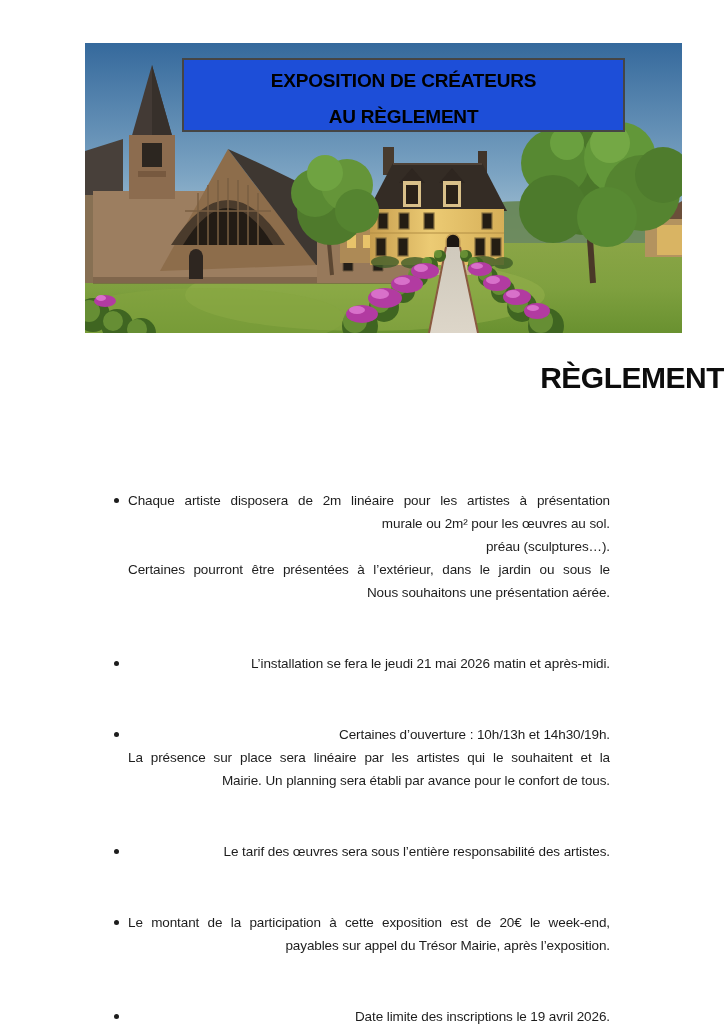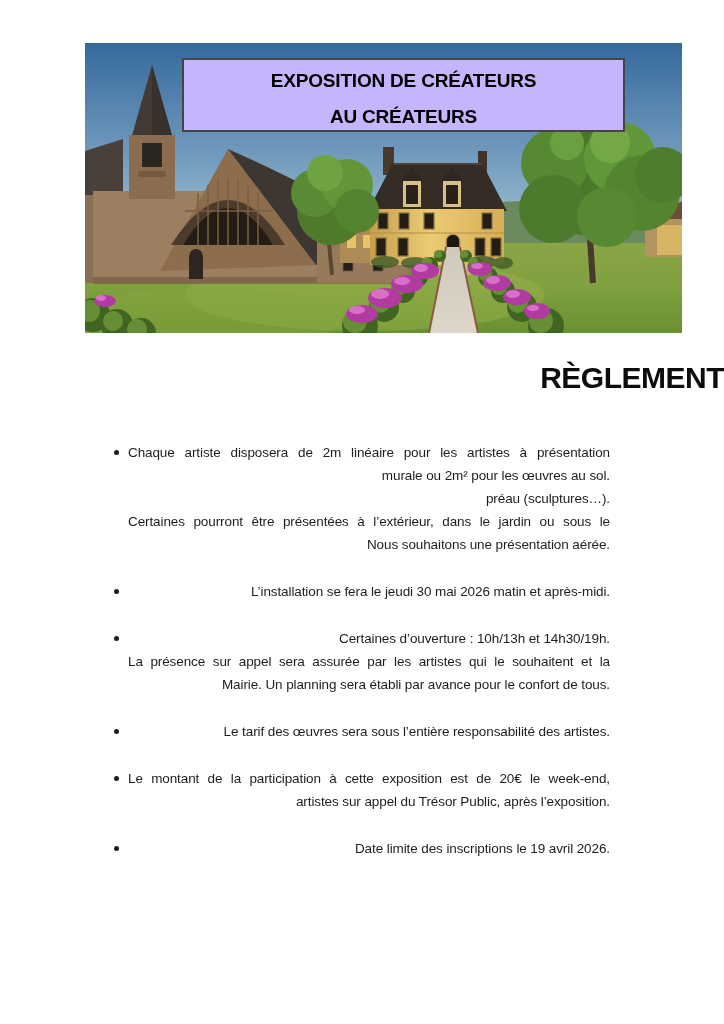--- a/index.html
+++ b/index.html
@@ -5,32 +5,32 @@
   html,body{margin:0;padding:0;background:#ffffff;}
   .page{
     position:relative;width:724px;height:1024px;background:#ffffff;overflow:hidden;
     font-family:"Liberation Sans",sans-serif;color:#1e1e1e;
   }
   
   .photo{position:absolute;left:85px;top:43px;width:597px;height:290px;}
   .photo svg{display:block;width:597px;height:290px;}
   .banner{
     position:absolute;left:97px;top:15px;width:443px;height:74px;box-sizing:border-box;
-    background:#c4b5fd;border:2px solid #454545;
+    background:#1d4ed8;border:2px solid #454545;
     display:flex;flex-direction:column;align-items:center;padding-top:11px;gap:17px;
   }
   .banner .bl{font-weight:bold;font-size:19px;line-height:19px;letter-spacing:-0.2px;color:#000;white-space:nowrap;}
   
   .heading{
     position:absolute;left:0;top:356px;width:724px;text-align:right;
     font-size:30px;line-height:44px;font-weight:bold;letter-spacing:-0.5px;color:#0d0d0d;
   }
   
   .rules{position:absolute;left:113px;top:441px;width:497px;font-size:13.5px;letter-spacing:-0.1px;color:#1d1d1d;}
-  .rule-item{position:relative;padding-left:15px;margin-bottom:24px;}
+  .rule-item{position:relative;padding-left:15px;margin-bottom:24px;margin-top:48px;}
   .rule-item:last-child{margin-bottom:0;}
   .dot{position:absolute;left:1px;top:9px;width:5px;height:5px;border-radius:50%;background:#1d1d1d;}
   .ln{line-height:23px;min-height:23px;text-align:right;}
   .ln.just{text-align:justify;text-align-last:justify;}
   .rule-item.bold .ln{font-weight:normal;}
 </style>
 </head>
 <body>
 
 <div class="page">
@@ -238,21 +238,21 @@
             <ellipse cx="408" cy="237" rx="7" ry="4"></ellipse>
           <ellipse cx="428" cy="251" rx="7" ry="4"></ellipse>
             <ellipse cx="448" cy="265" rx="6" ry="3"></ellipse>
           <ellipse cx="16" cy="255" rx="5" ry="3"></ellipse>
         </g>
       </g>
     </svg>
 
     <div class="banner">
       <div class="bl">EXPOSITION DE CRÉATEURS</div>
-      <div class="bl">AU CRÉATEURS</div>
+      <div class="bl">AU RÈGLEMENT</div>
     </div>
   </div>
 
   <div class="heading">RÈGLEMENT</div>
 
   <div class="rules">
 
     <div class="rule-item">
       <span class="dot"></span>
       <div>
@@ -264,48 +264,48 @@
         <div class="ln just">Certaines pourront être présentées à l’extérieur, dans le jardin ou sous le</div>
       </div>
       <div>
         <div class="ln">Nous souhaitons une présentation aérée.</div>
       </div>
     </div>
 
     <div class="rule-item">
       <span class="dot"></span>
       <div>
-        <div class="ln">L’installation se fera le jeudi 30 mai 2026 matin et après-midi.</div>
+        <div class="ln">L’installation se fera le jeudi 21 mai 2026 matin et après-midi.</div>
       </div>
     </div>
 
 
     <div class="rule-item">
       <span class="dot"></span>
       <div>
         <div class="ln">Certaines d’ouverture : 10h/13h et 14h30/19h.</div>
       </div>
       <div>
-        <div class="ln just">La présence sur appel sera assurée par les artistes qui le souhaitent et la</div>
+        <div class="ln just">La présence sur place sera linéaire par les artistes qui le souhaitent et la</div>
         <div class="ln">Mairie. Un planning sera établi par avance pour le confort de tous.</div>
       </div>
     </div>
 
     <div class="rule-item">
       <span class="dot"></span>
       <div>
         <div class="ln">Le tarif des œuvres sera sous l’entière responsabilité des artistes.</div>
       </div>
     </div>
 
     <div class="rule-item">
       <span class="dot"></span>
       <div>
         <div class="ln just">Le montant de la participation à cette exposition est de 20€ le week-end,</div>
-        <div class="ln">artistes sur appel du Trésor Public, après l’exposition.</div>
+        <div class="ln">payables sur appel du Trésor Mairie, après l’exposition.</div>
       </div>
     </div>
 
     <div class="rule-item bold">
       <span class="dot"></span>
       <div>
         <div class="ln">Date limite des inscriptions le 19 avril 2026.</div>
       </div>
     </div>
 

